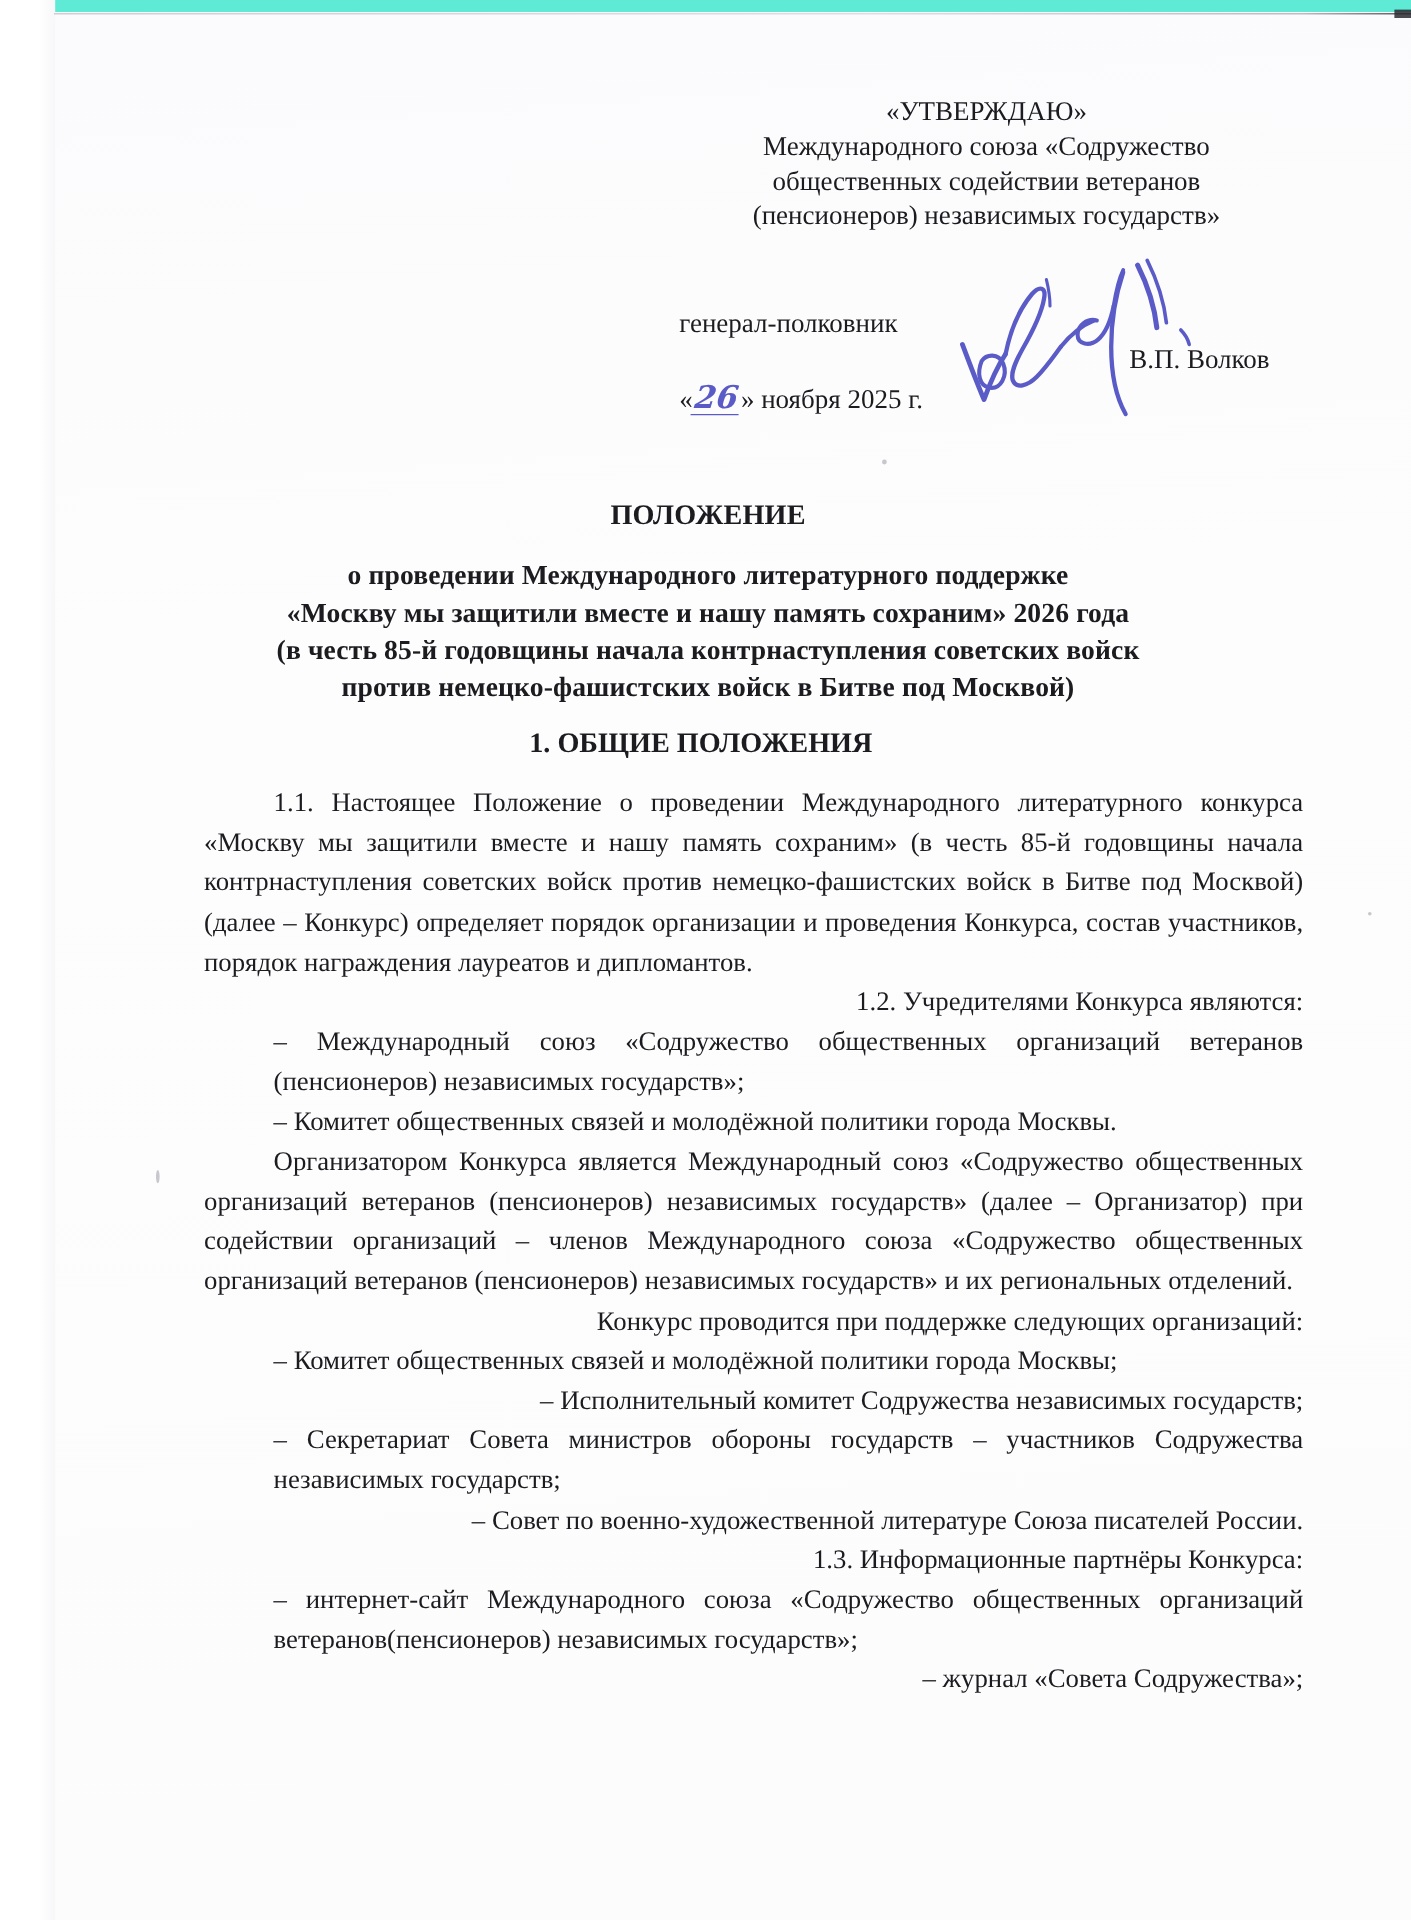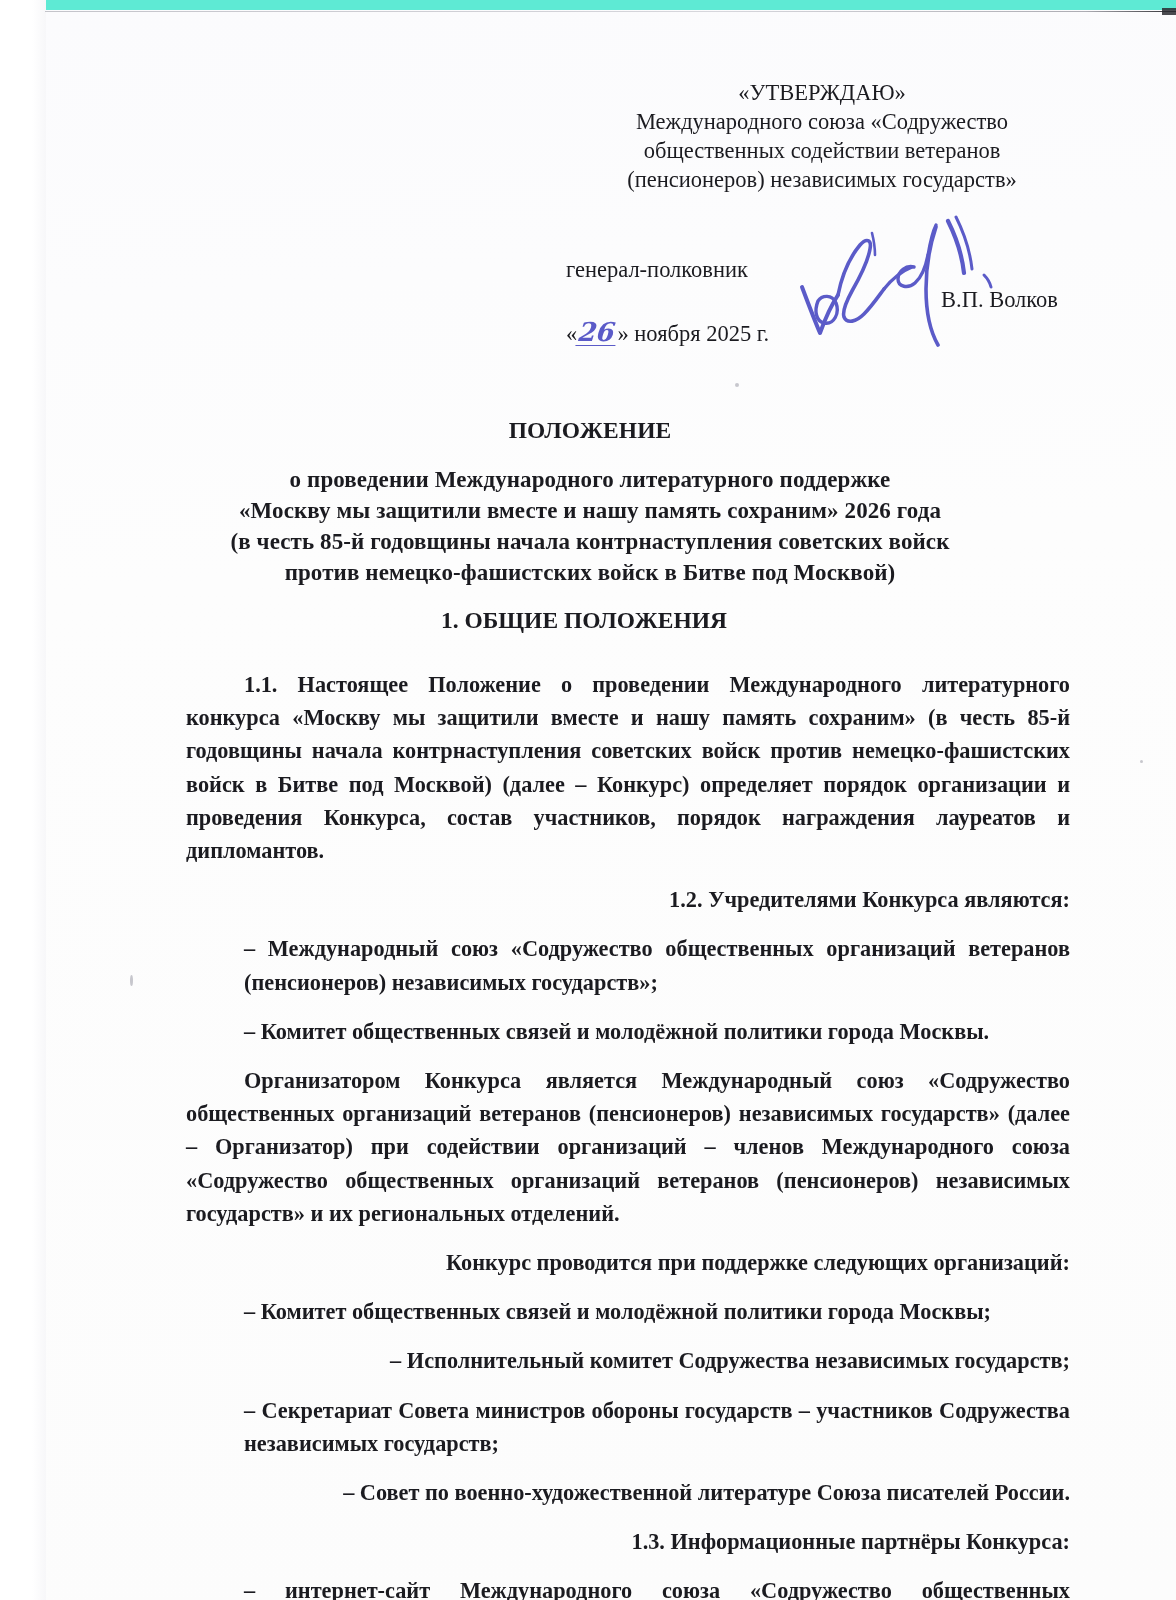--- a/index.html
+++ b/index.html
@@ -90,21 +90,21 @@
   }
 
   
   .body{
     position:absolute;left:170px;top:652px;width:916px;
     font-size:22.3px;
     line-height:33.2px;
     text-align:justify;
     text-justify:inter-word;
   }
-  .body p{margin:16px;font-weight:bold;}
+  .body p{margin:0;}
   .p-ind{text-indent:58px;}
   .bullet{
     padding-left:58px;
     text-indent:0;
   }
   .nowrapline{text-align:right;}
 </style>
 </head>
 <body>
 

